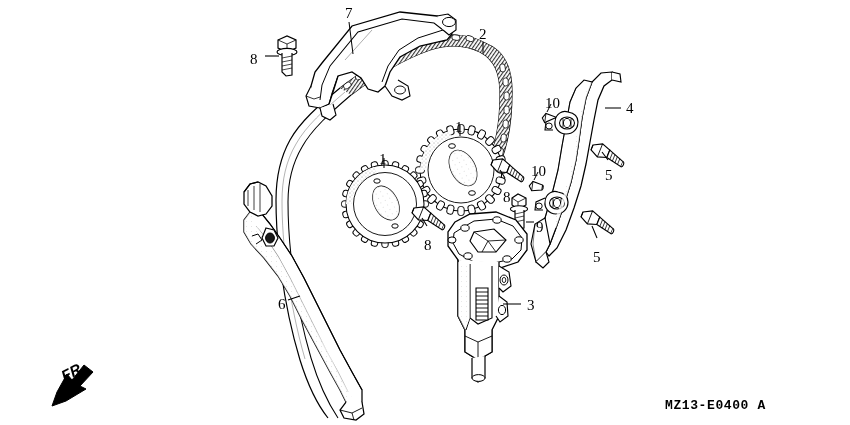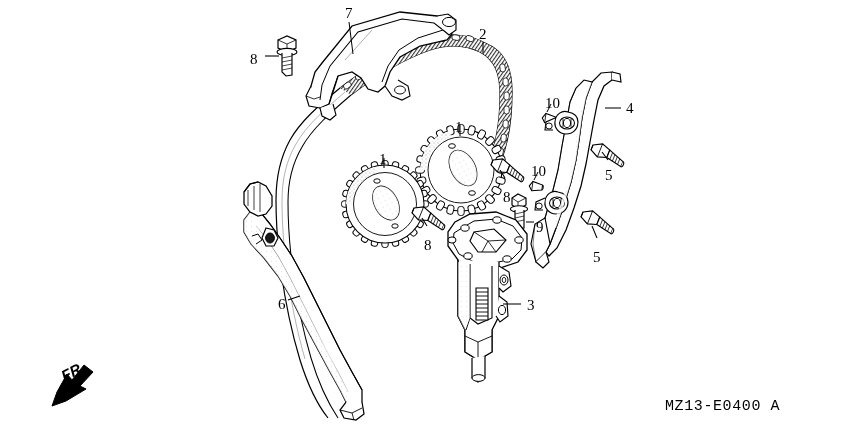--- a/index.html
+++ b/index.html
@@ -20,23 +20,23 @@
     font-weight:400;
     color:#000;
     line-height:1;
     white-space:nowrap;
     user-select:none;
   }
   #partcode{
     position:absolute;
     left:665px;top:398px;
     font-family:"Liberation Mono", monospace;
-    font-size:15px;
+    font-size:13px;
     letter-spacing:0.6px;
-    font-weight:400;
+    font-weight:700;
     color:#000;
     white-space:nowrap;
   }
   #frlabel{
     position:absolute;
     left:62px;top:368px;
     font-family:"Liberation Sans", sans-serif;
     font-size:15px;
     font-weight:700;
     font-style:italic;

